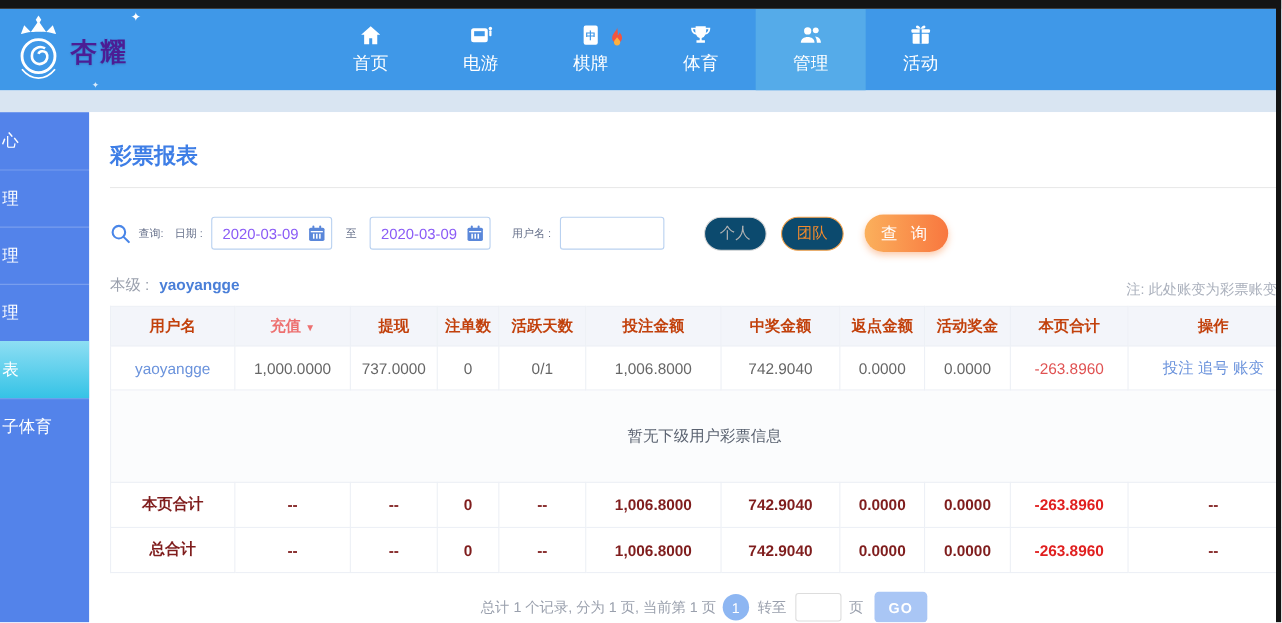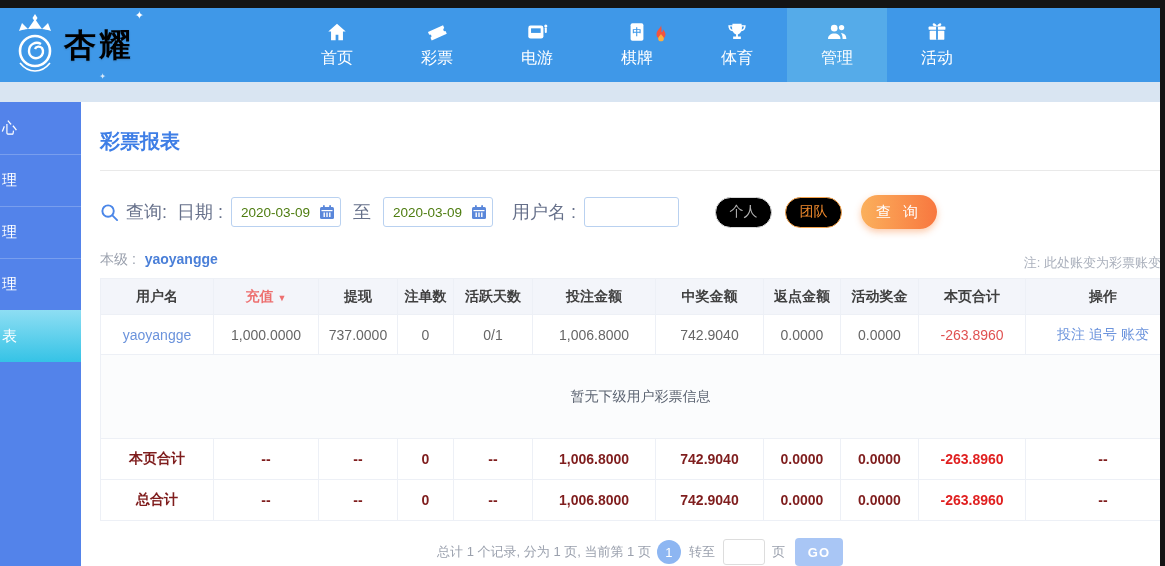--- a/index.html
+++ b/index.html
@@ -7,21 +7,21 @@
     font-family:"Liberation Sans","DejaVu Sans",sans-serif; }
   .frame { position:relative; width:1165px; height:566px; overflow:hidden; background:#fff; }
 
   
   .edge-top { position:absolute; top:0; left:0; right:0; height:8px; background:#141414; z-index:60; }
   .edge-right { position:absolute; top:0; right:0; width:5px; height:100%; background:#141414; z-index:60; }
 
   
   .nav { position:absolute; top:8px; left:0; right:0; height:74px; background:#3f98e8; z-index:5; }
   .logo { position:absolute; left:12px; top:5px; display:flex; align-items:center; cursor:pointer; }
-  .logo-text { color:#000000; font-size:32px; font-weight:bold; letter-spacing:3px; margin-left:6px;
+  .logo-text { color:#4c1d95; font-size:24px; font-weight:bold; letter-spacing:3px; margin-left:6px;
     text-shadow:0 1px 2px rgba(0,0,0,.15); position:relative; }
   .sparkle { position:absolute; color:#fff; font-size:11px; top:-4px; right:-10px; }
   .sparkle2 { position:absolute; color:#fff; font-size:8px; bottom:-2px; right:28px; opacity:.8; }
   .nav-items { position:absolute; left:287px; top:0; height:74px; display:flex; }
   .nav-item { width:100px; height:74px; display:flex; flex-direction:column; align-items:center;
     justify-content:center; color:#fff; cursor:pointer; position:relative; }
   .nav-item.active { background:#55abe9; }
   .nav-icon { width:22px; height:22px; margin-bottom:5px; }
   .nav-icon svg { width:22px; height:22px; fill:#fff; display:block; }
   .nav-label { font-size:16px; }
@@ -40,50 +40,50 @@
 
   
   .content { position:absolute; top:102px; left:81px; width:1120px; height:464px; background:#fff;
     padding-left:19px; }
   .page-title { margin-top:26px; font-size:20px; font-weight:bold; color:#3e7ee6; }
   .title-hr { margin-top:15px; width:1061px; border-bottom:1px solid #e9e9e9; }
 
   
   .search-row { margin-top:24px; height:34px; display:flex; align-items:center; }
   .search-icon { width:19px; height:19px; margin-right:7px; }
-  .lbl { font-size:18px; color:#66708a; }
+  .lbl { font-size:10px; color:#66708a; }
   .lbl-q { margin-right:10px; }
   .lbl-date { margin-right:8px; }
   .date-box { width:110px; height:30px; border:1px solid #b9d1f0; border-radius:3px; background:#fff;
     display:flex; align-items:center; padding:0 6px 0 9px; }
-  .date-box input { border:none; outline:none; width:76px; font-size:13.5px; color:#4d7c0f;
+  .date-box input { border:none; outline:none; width:76px; font-size:13.5px; color:#8b5cf6;
     font-family:inherit; background:transparent; }
   .cal-icon { width:16px; height:16px; margin-left:2px; cursor:pointer; }
   .to-lbl { margin:0 12px; }
   .user-lbl { margin-left:19px; margin-right:8px; }
   .user-input { width:95px; height:30px; border:1px solid #b9d1f0; border-radius:3px; font-size:14px;
     color:#556; padding:0 8px; outline:none; font-family:inherit; }
-  .pill { height:31px; width:57px; border-radius:16px; background:#000000; font-size:14px;
+  .pill { height:31px; width:57px; border-radius:16px; background:#0c4a6e; font-size:14px;
     display:flex; align-items:center; justify-content:center; cursor:pointer; }
   .pill-personal { margin-left:36px; border:1px solid #d9d9d9; color:#b3b3b3; }
   .pill-team { margin-left:13px; border:1px solid #f5a34c; color:#f28a2c; }
   .btn-search { margin-left:19px; width:76px; height:34px; border:none; border-radius:17px;
     background:linear-gradient(90deg,#fbb05c 0%,#f8773f 100%); color:#fff; font-size:15px;
     letter-spacing:4px; cursor:pointer; box-shadow:0 3px 7px rgba(248,140,70,.45); font-family:inherit; }
 
   
   .level-row { margin-top:22px; width:1061px; position:relative; height:20px; font-size:14px; }
   .level-lbl { color:#9aa0ad; }
   .level-val { color:#4a7fd8; font-weight:bold; margin-left:5px; cursor:pointer; }
   .note { position:absolute; right:0; top:3px; font-size:13px; color:#aab0bc; white-space:nowrap; }
 
   
   table { margin-top:7px; width:1080px; border-collapse:collapse; table-layout:fixed; }
   th, td { border:1px solid #edf0f6; text-align:center; font-size:14px; }
-  th { height:36px; background:#f3f5fa; color:#404040; font-weight:bold; }
+  th { height:36px; background:#f3f5fa; color:#c2410c; font-weight:bold; }
   td { height:40px; color:#666; background:#fff; }
   .th-sort { color:#ed7070; cursor:pointer; }
   .th-sort .arrow { font-size:9px; }
   .link { color:#6b93dc; cursor:pointer; text-decoration:none; }
   .neg { color:#e05252; }
   .empty-cell { height:84px; color:#5a6270; background:#fbfcfd; }
   .total-row td { height:41px; font-weight:bold; color:#7f1d1d; }
   .total-row .neg { color:#e01f1f; }
 
   
@@ -124,30 +124,20 @@
         <span class="nav-icon">
           <svg viewBox="0 0 24 24">
               <path d="M12 3l9.5 8.5h-3V21h-5v-6h-3v6h-5v-9.5h-3z"></path>
             </svg>
         </span>
         <span class="nav-label">首页</span>
       </div>
       <div class="nav-item">
         <span class="nav-icon">
           <svg viewBox="0 0 24 24">
-              <g transform="rotate(-24 12 12)">
-                <path d="M3 8h18v3.2a1.8 1.8 0 000 3.6V18H3v-3.2a1.8 1.8 0 000-3.6zM11 9.5h2v1.4h-2zm0 2.6h2v1.4h-2z"></path>
-              </g>
-            </svg>
-        </span>
-        <span class="nav-label">彩票</span>
-      </div>
-      <div class="nav-item">
-        <span class="nav-icon">
-          <svg viewBox="0 0 24 24">
               <rect x="2.5" y="5" width="16.5" height="14" rx="2.5"></rect>
               <rect x="5.5" y="8" width="10.5" height="5" fill="#3f98e8"></rect>
               <rect x="20.5" y="7" width="2.2" height="6" rx="1"></rect>
               <circle cx="21.6" cy="5.4" r="1.7"></circle>
             </svg>
         </span>
         <span class="nav-label">电游</span>
       </div>
       <div class="nav-item">
         <span class="nav-icon">
@@ -207,20 +197,23 @@
       <span>理</span>
     </div>
     <div class="side-item">
       <span>理</span>
     </div>
     <div class="side-item">
       <span>理</span>
     </div>
     <div class="side-item active">
       <span>表</span>
+    </div>
+    <div class="side-item">
+      <span>子体育</span>
     </div>
   </div>
 
   <div class="content">
     <div class="page-title">彩票报表</div>
     <div class="title-hr"></div>
 
     <div class="search-row">
       <span class="search-icon">
         <svg width="19" height="19" viewBox="0 0 20 20">

